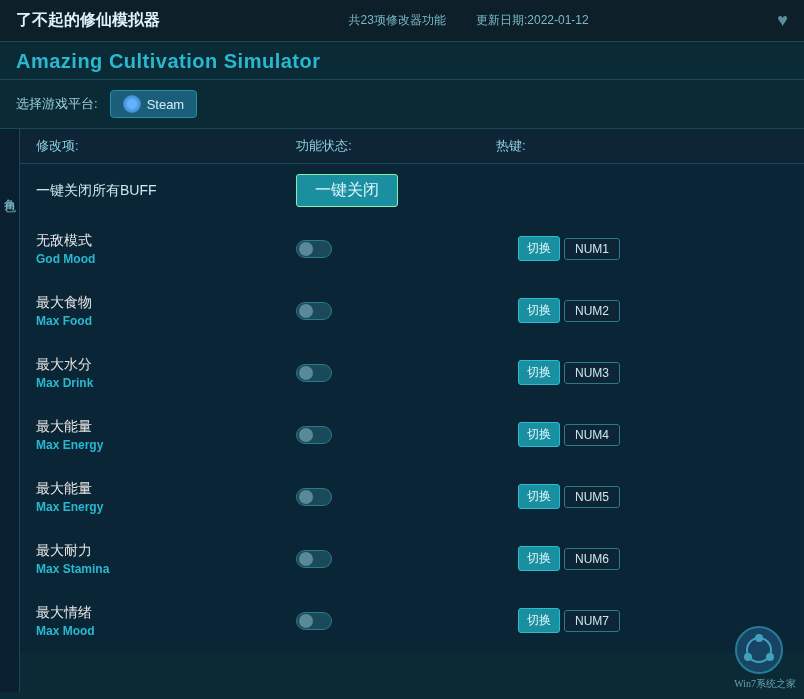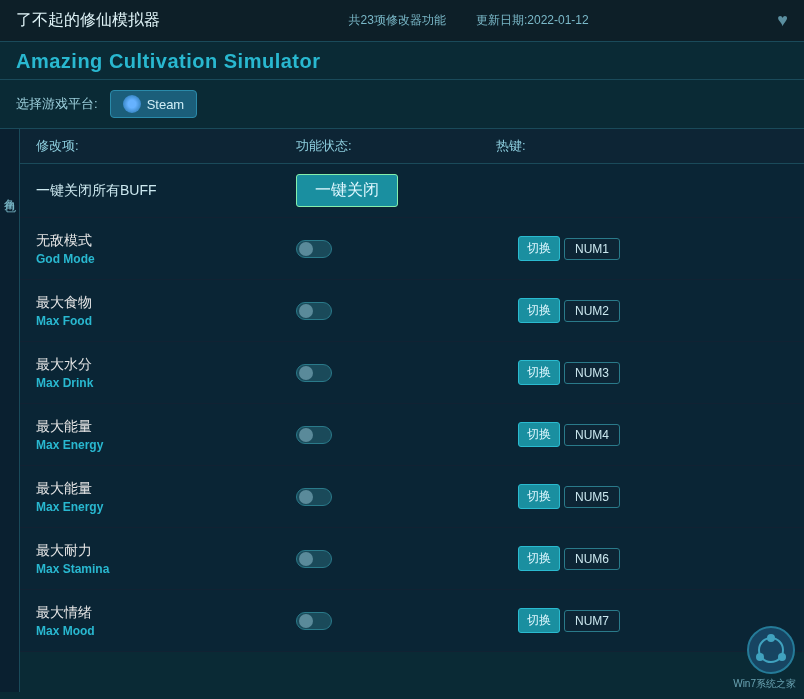--- a/index.html
+++ b/index.html
@@ -18,21 +18,21 @@
       background-color: #0d1f28;
       padding: 8px 16px;
       display: flex;
       align-items: center;
       justify-content: space-between;
       border-bottom: 1px solid #1a4a5a;
       height: 42px;
     }
     .header-title-cn {
       font-size: 16px;
-      font-weight: normal;
+      font-weight: bold;
       color: #e0f4f8;
     }
     .header-center {
       display: flex;
       gap: 30px;
       align-items: center;
     }
     .header-info {
       font-size: 12px;
       color: #7ab8c8;
@@ -235,21 +235,22 @@
     }
 
     
     .watermark {
       position: absolute;
       bottom: 8px;
       right: 8px;
       opacity: 0.85;
       display: flex;
       flex-direction: column;
-      align-items: flex-end;
+      align-items: flex-start;
+      font-family: Liberation Serif, serif;
     }
     .watermark-logo {
       width: 50px;
       height: 50px;
     }
     .watermark-text {
       font-size: 10px;
       color: #7ab8c8;
       margin-top: 2px;
     }
@@ -297,21 +298,21 @@
       <div>
         <span class="one-click-btn">一键关闭</span>
       </div>
       <div></div>
     </div>
 
     <div id="mod-rows-container">
         <div class="mod-row">
       <div>
         <span class="mod-name-cn">无敌模式</span>
-        <span class="mod-name-en">God Mode</span>
+        <span class="mod-name-en">God Mood</span>
       </div>
       <div>
         <div class="toggle-switch">
           <div class="toggle-knob"></div>
         </div>
       </div>
       <div class="hotkey-area">
         <span class="hotkey-btn">切换</span>
         <span class="hotkey-key">NUM1</span>
       </div>

